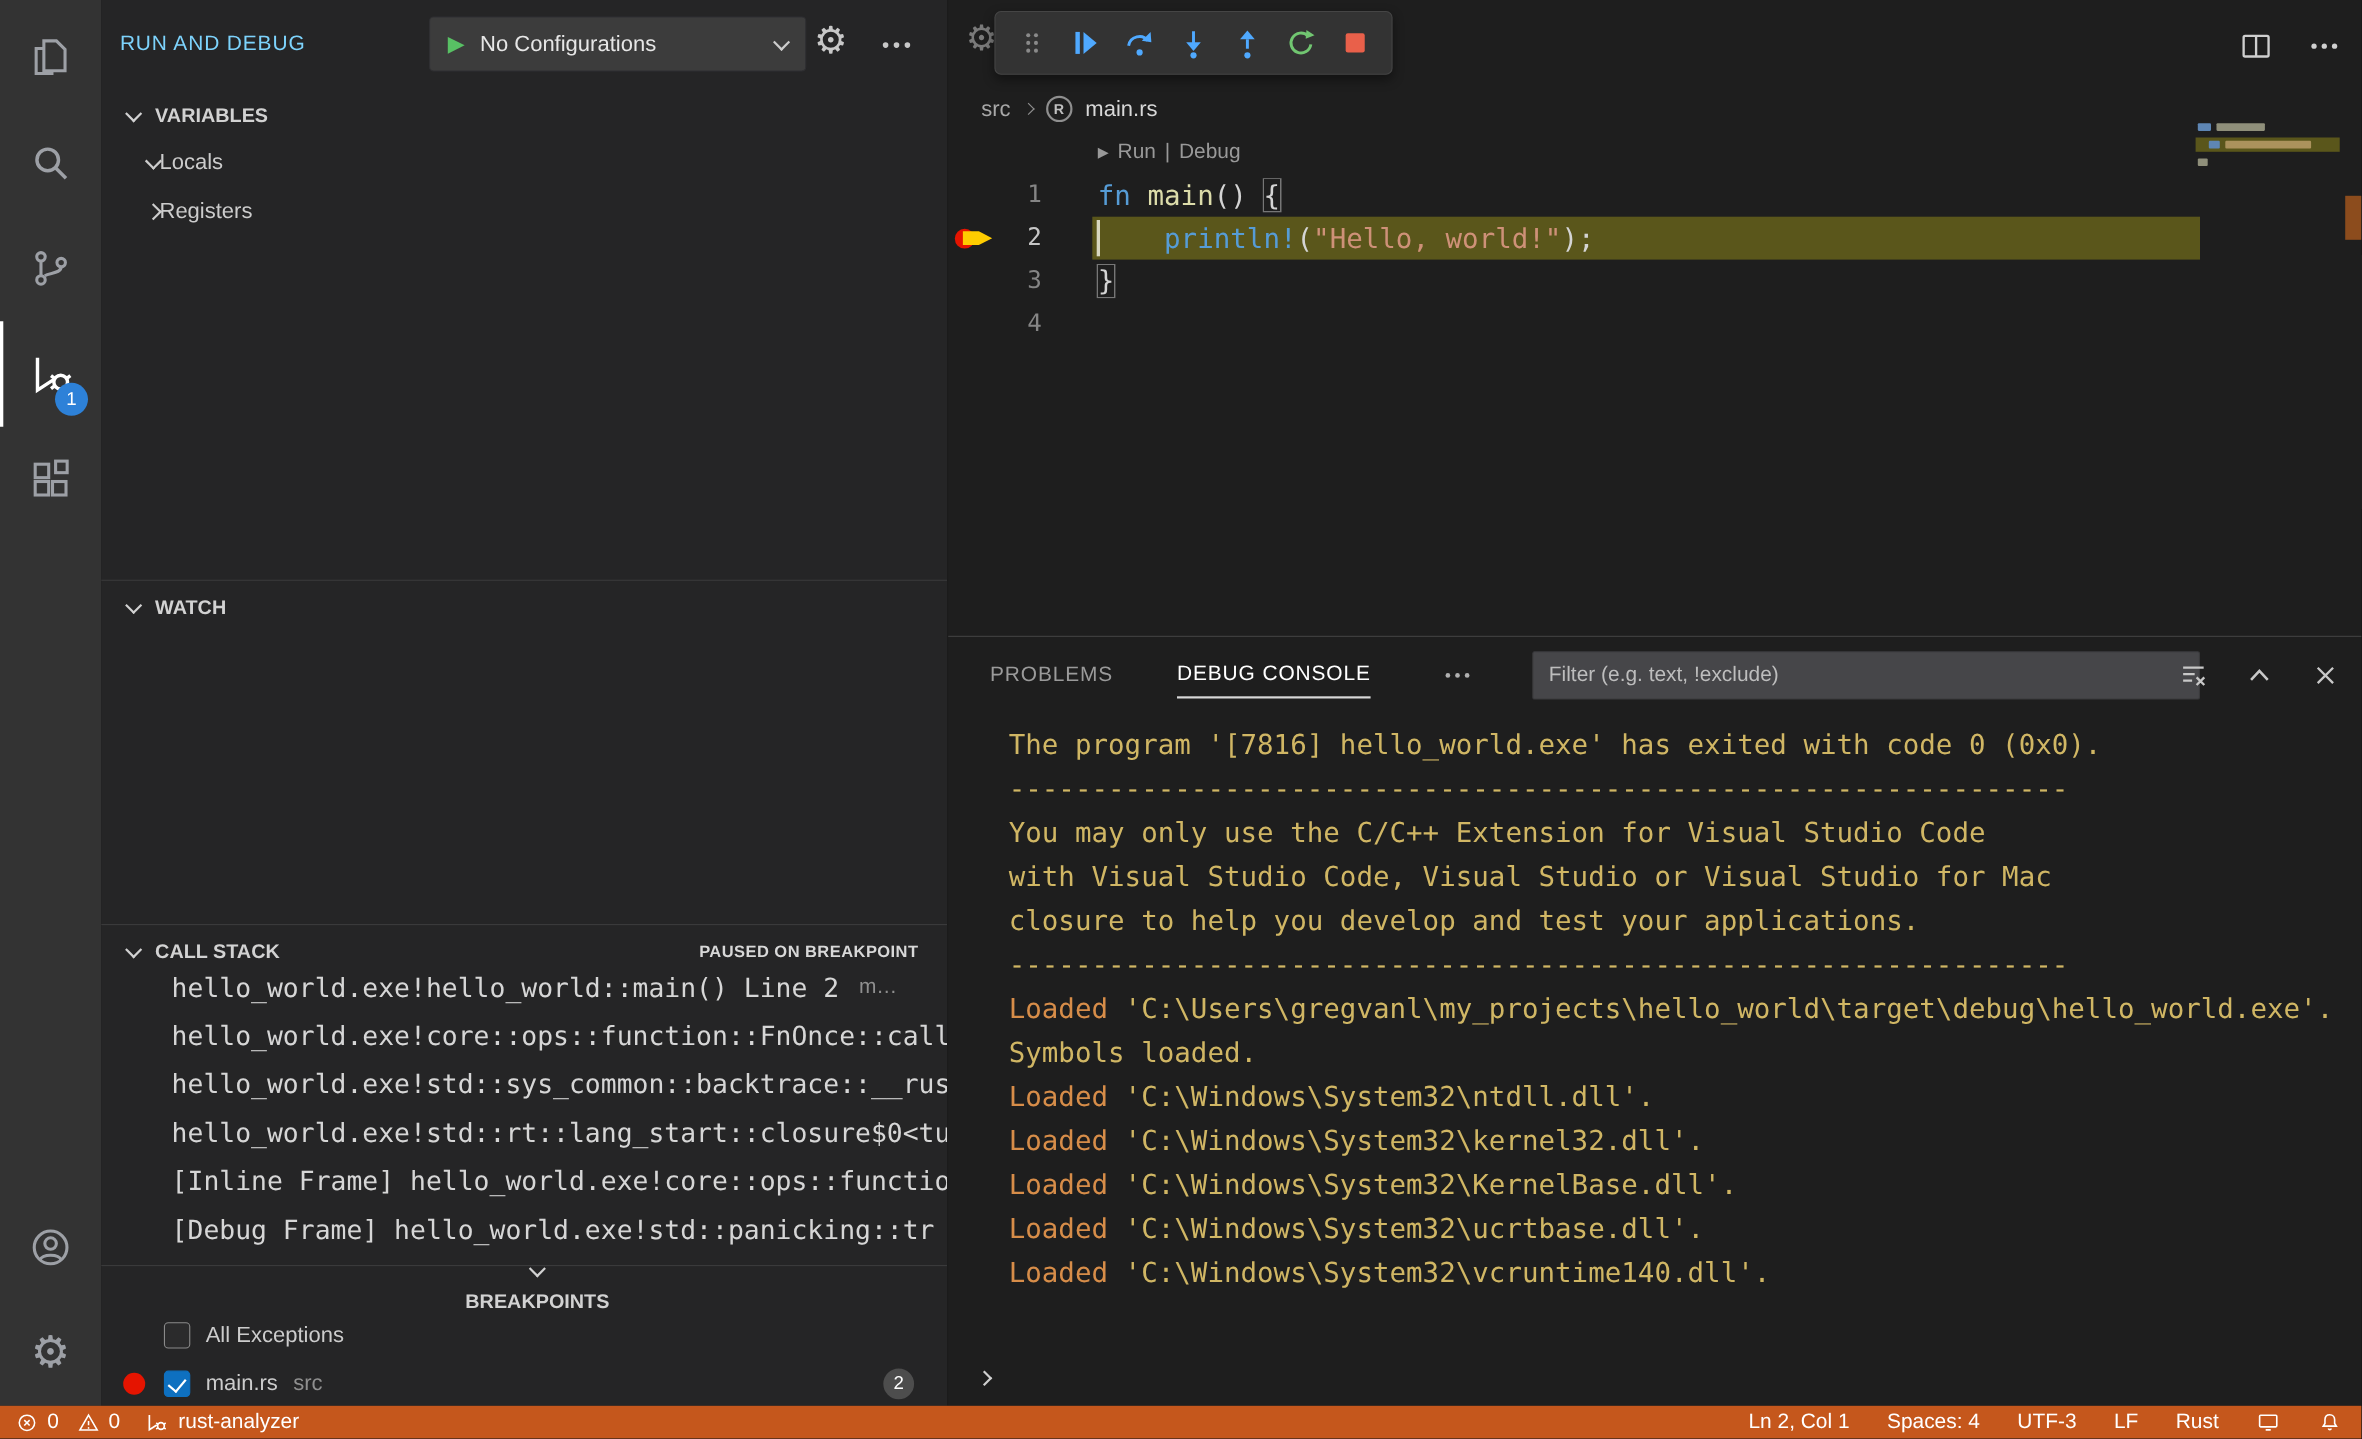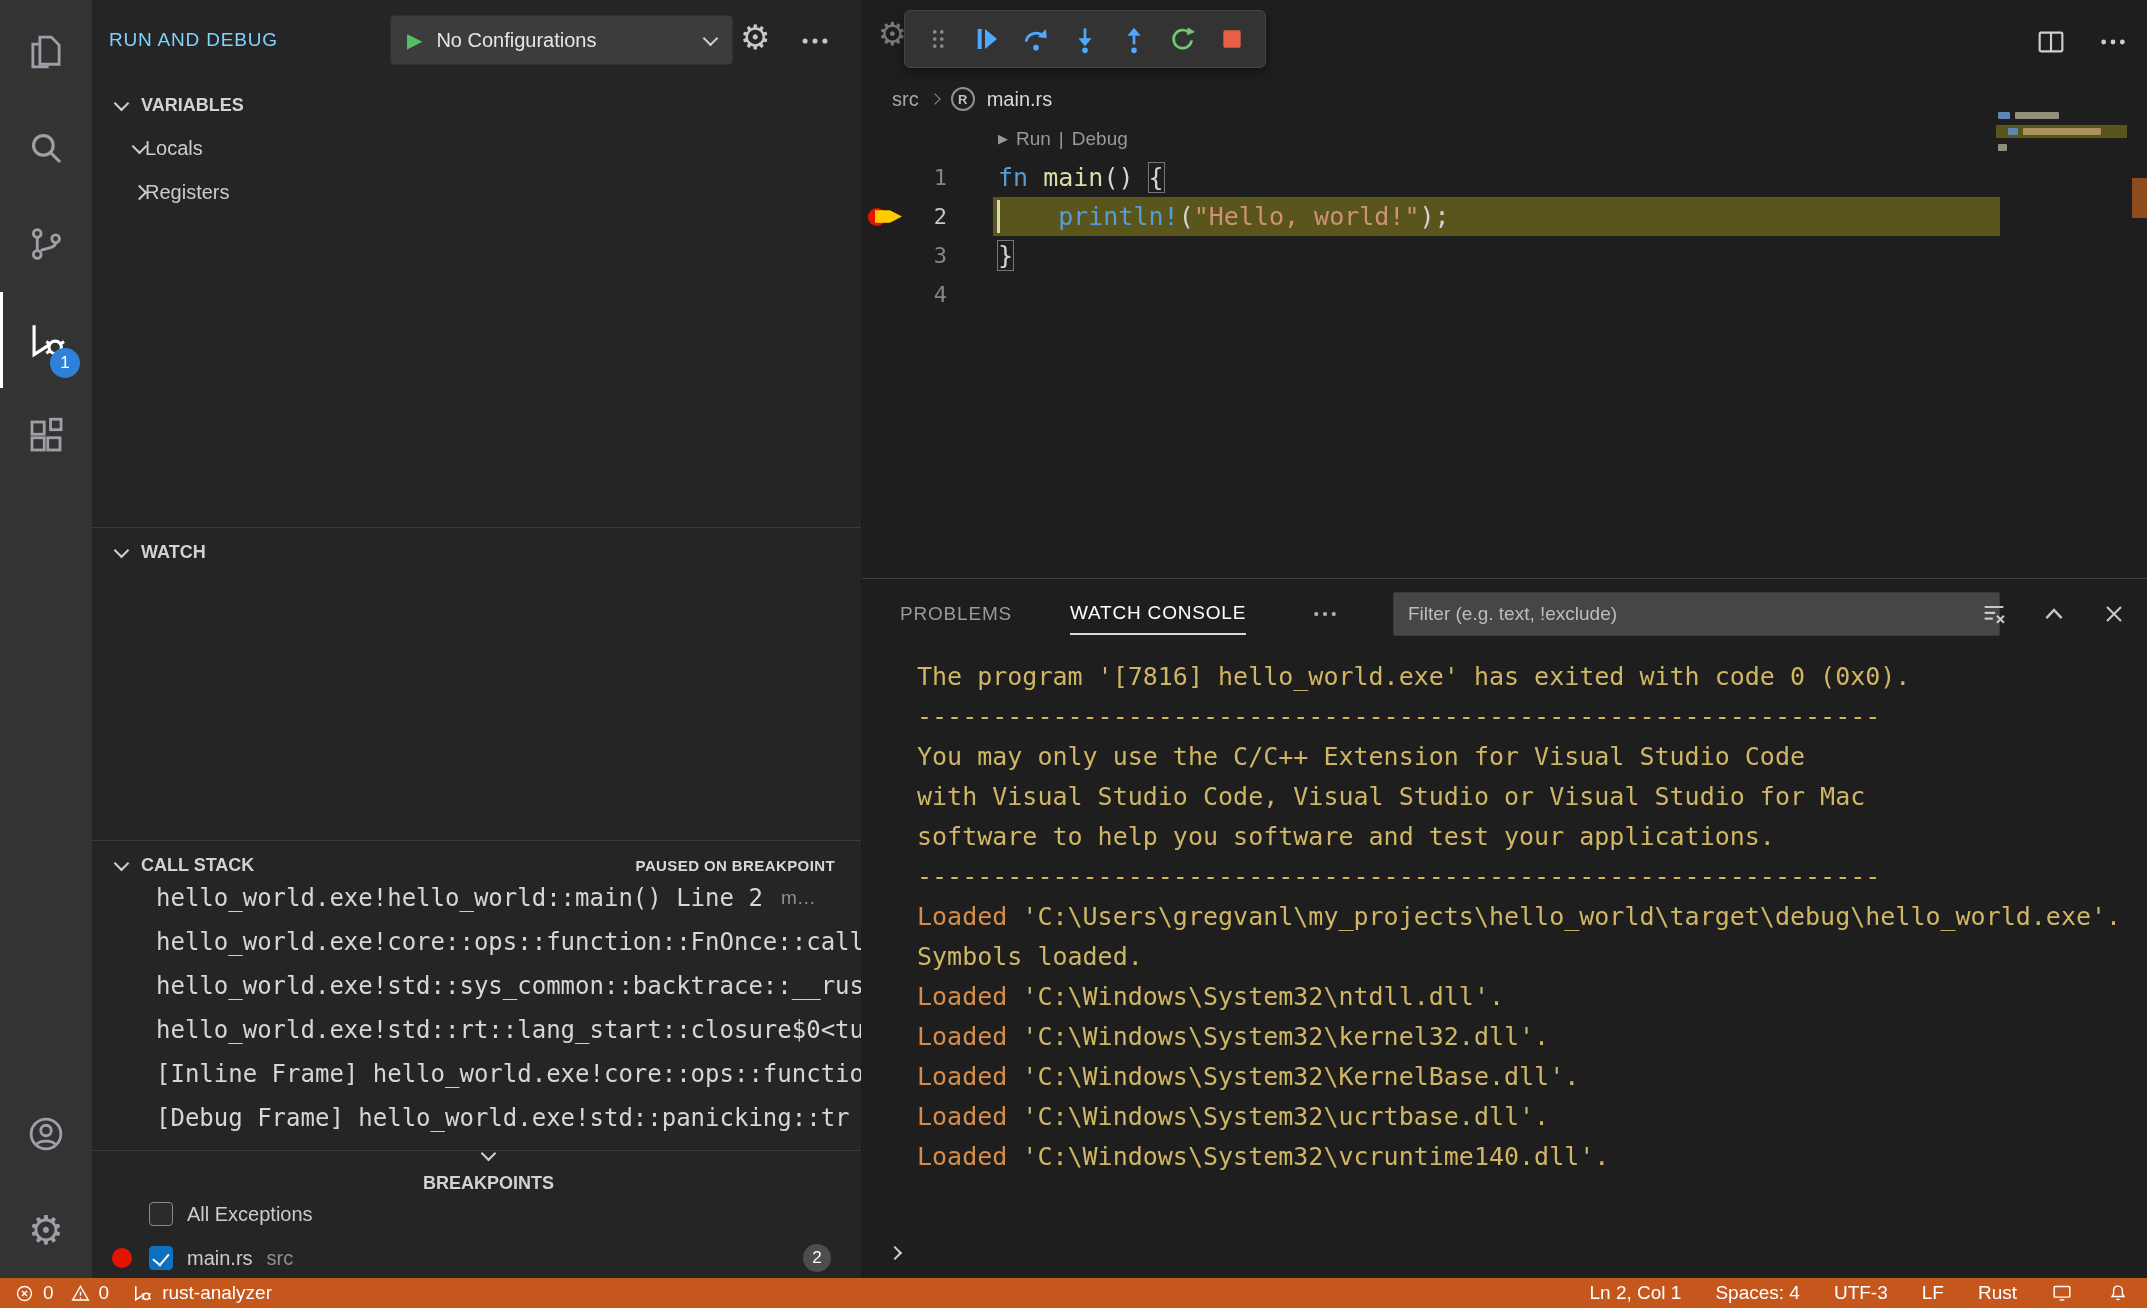--- a/index.html
+++ b/index.html
@@ -414,21 +414,21 @@
           <div class="mm-row">
               <span class="mm-bar" style="width:9px;background:#8f8f7a;"></span>
             </div>
         </div>
         <div class="ruler-marker"></div>
       </div>
 
       <div class="panel">
         <div class="panel-header">
           <span class="ptab">PROBLEMS</span>
-          <span class="ptab active">WATCH CONSOLE</span>
+          <span class="ptab active">DEBUG CONSOLE</span>
           <span class="panel-more">
             <svg viewBox="0 0 24 24" width="30" height="30" fill="currentColor">
                 <circle cx="5" cy="12" r="1.7"></circle>
                 <circle cx="12" cy="12" r="1.7"></circle>
                 <circle cx="19" cy="12" r="1.7"></circle>
               </svg>
             </span>
           <input class="filter" placeholder="Filter (e.g. text, !exclude)" style="">
           <div class="panel-actions">
             <span class="tb-btn">
@@ -448,21 +448,21 @@
                 </svg>
               </span>
           </div>
         </div>
 
         <div class="console mono">
           <div class="cline"><span class="ctext">The program '[7816] hello_world.exe' has exited with code 0 (0x0).</span></div>
           <div class="cline"><span class="ctext">----------------------------------------------------------------</span></div>
           <div class="cline"><span class="ctext">You may only use the C/C++ Extension for Visual Studio Code</span></div>
           <div class="cline"><span class="ctext">with Visual Studio Code, Visual Studio or Visual Studio for Mac</span></div>
-          <div class="cline"><span class="ctext">software to help you software and test your applications.</span></div>
+          <div class="cline"><span class="ctext">closure to help you develop and test your applications.</span></div>
           <div class="cline"><span class="ctext">----------------------------------------------------------------</span></div>
           <div class="cline"><span class="cprefix">Loaded </span><span class="ctext">'C:\Users\gregvanl\my_projects\hello_world\target\debug\hello_world.exe'. Symbols loaded.</span></div>
           <div class="cline"><span class="cprefix">Loaded </span><span class="ctext">'C:\Windows\System32\ntdll.dll'.</span></div>
           <div class="cline"><span class="cprefix">Loaded </span><span class="ctext">'C:\Windows\System32\kernel32.dll'.</span></div>
           <div class="cline"><span class="cprefix">Loaded </span><span class="ctext">'C:\Windows\System32\KernelBase.dll'.</span></div>
           <div class="cline"><span class="cprefix">Loaded </span><span class="ctext">'C:\Windows\System32\ucrtbase.dll'.</span></div>
           <div class="cline"><span class="cprefix">Loaded </span><span class="ctext">'C:\Windows\System32\vcruntime140.dll'.</span></div>
         </div>
 
         <div class="prompt">

